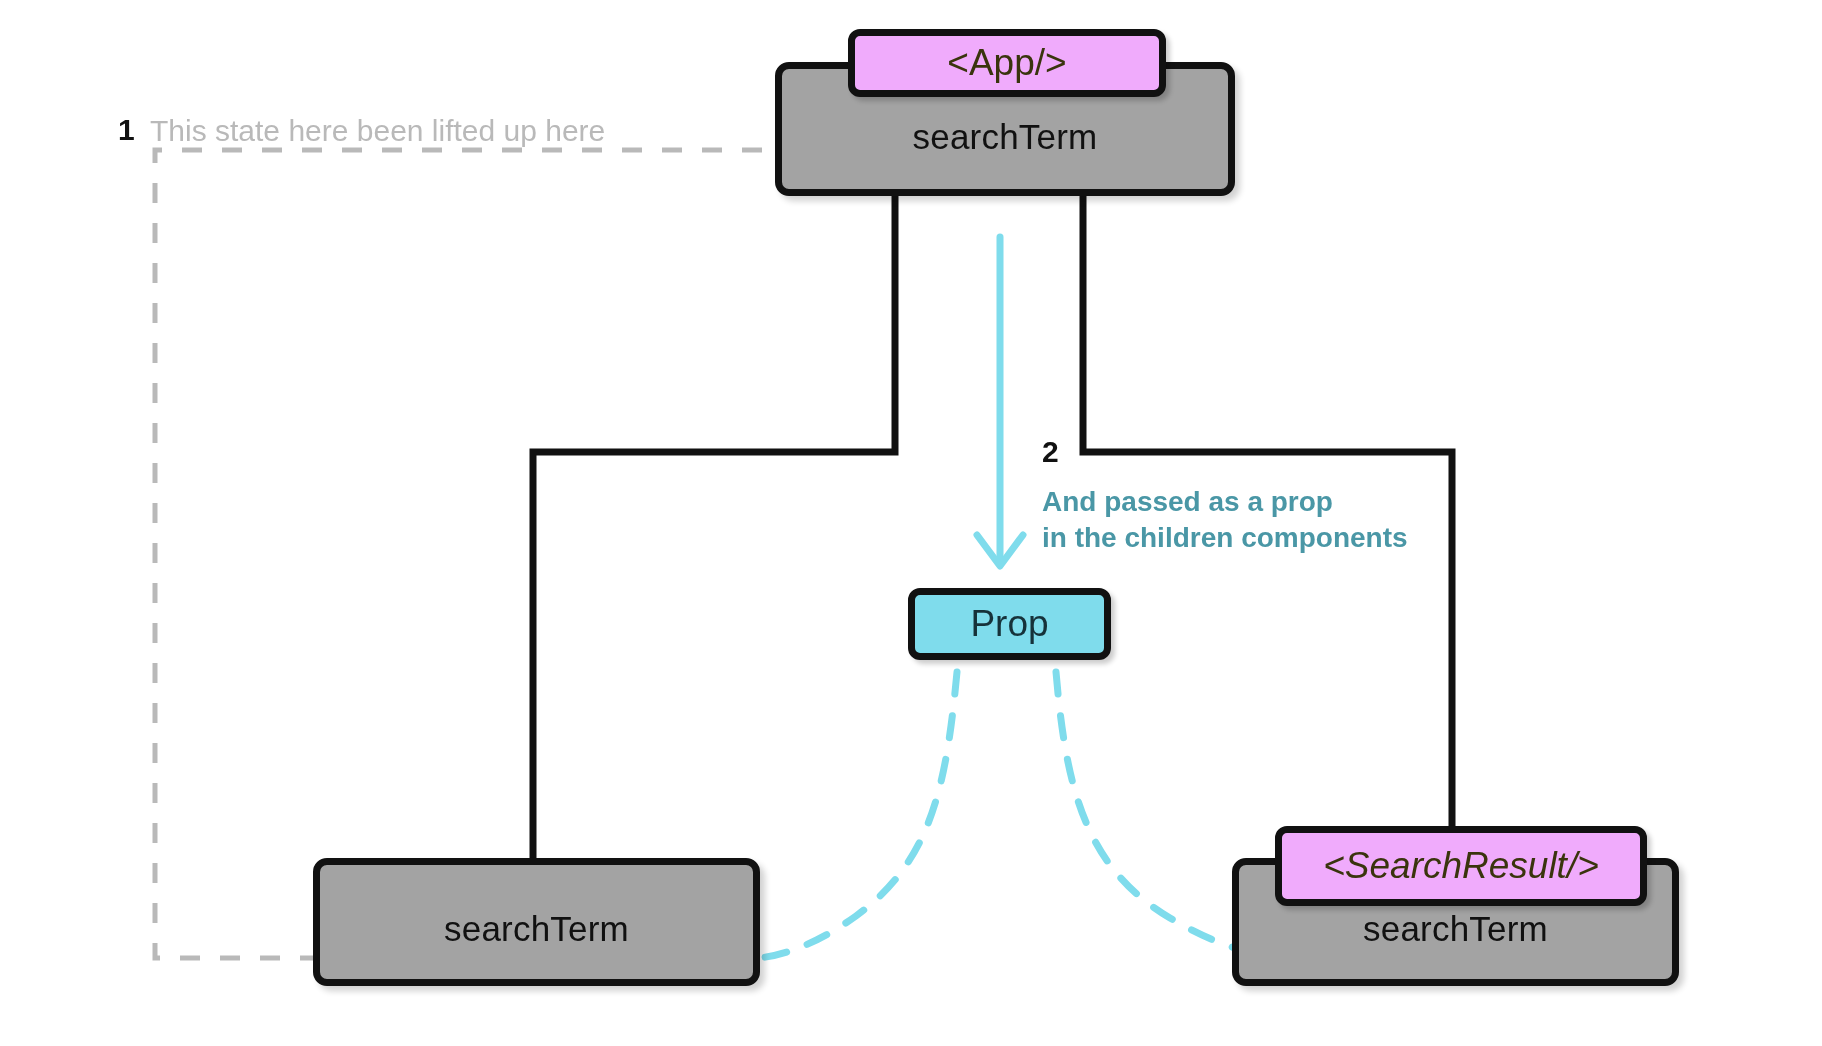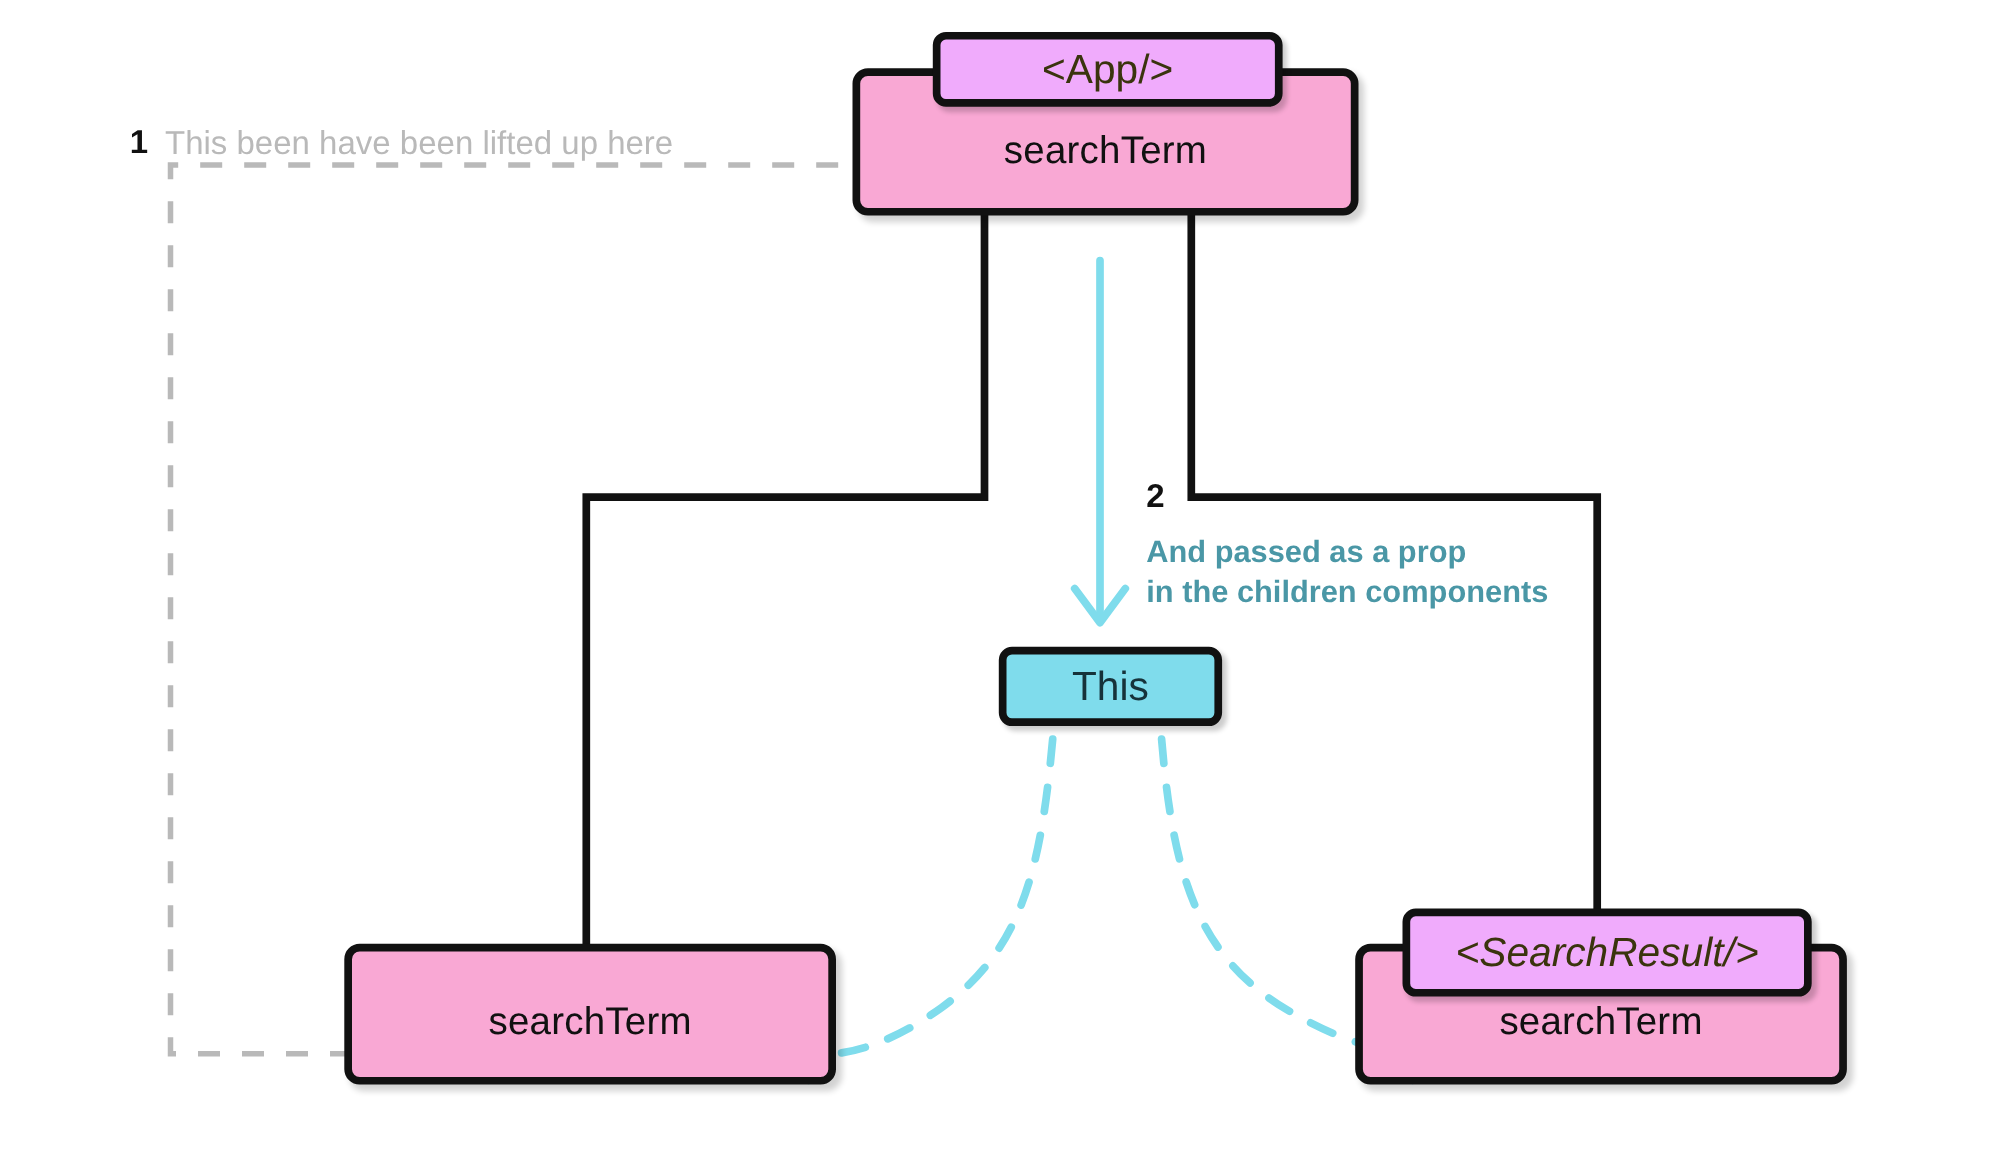--- a/index.html
+++ b/index.html
@@ -20,21 +20,21 @@
     left: 0;
     top: 0;
     width: 1822px;
     height: 1046px;
   }
 
   
   .card {
     position: absolute;
     box-sizing: border-box;
-    background: #f9a8d4;
+    background: #a3a3a3;
     border: 7px solid #111111;
     border-radius: 14px;
     box-shadow: 5px 5px 6px rgba(0,0,0,0.18);
     text-decoration: underline;
   }
   .card-state {
     position: absolute;
     left: 0;
     width: 100%;
     text-align: center;
@@ -130,34 +130,34 @@
   </svg>
 
   <div class="card" style="left:775px; top:62px; width:460px; height:134px;">
     <div class="card-state" style="top:48px;">searchTerm</div>
   </div>
   <div class="chip" style="left:848px; top:29px; width:318px; height:68px;">
     <span>&lt;App/&gt;</span>
   </div>
 
   <div class="prop-chip" style="left:908px; top:588px; width:203px; height:72px;">
-    <span>This</span>
+    <span>Prop</span>
   </div>
 
   <div class="card" style="left:313px; top:858px; width:447px; height:128px;">
     <div class="card-state" style="top:44px;">searchTerm</div>
   </div>
 
   <div class="card" style="left:1232px; top:858px; width:447px; height:128px;">
     <div class="card-state" style="top:44px;">searchTerm</div>
   </div>
   <div class="chip" style="left:1275px; top:826px; width:372px; height:80px;font-style:italic;">
     <span>&lt;SearchResult/&gt;</span>
   </div>
 
   <div class="note-num" style="left:118px; top:113px;">1</div>
-  <div class="note note-gray" style="left:150px; top:113px;">This been have been lifted up here</div>
+  <div class="note note-gray" style="left:150px; top:113px;">This state here been lifted up here</div>
 
   <div class="note-num" style="left:1042px; top:435px;">2</div>
   <div class="note note-teal" style="left:1042px; top:521px;">in the children components</div>
   <div class="note note-teal" style="left:1042px; top:485px;">And passed as a prop</div>
 
 </div>
 
 </body></html>

